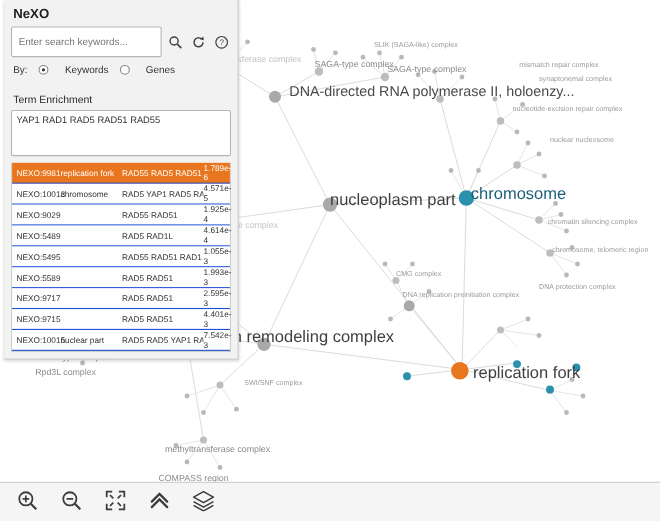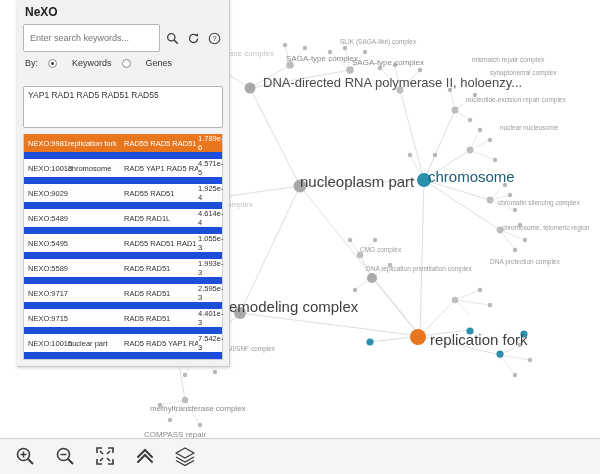--- a/index.html
+++ b/index.html
@@ -46,21 +46,21 @@
   }
   .net-label.tiny {
     font-size: 6.5px;
     color: #9b9b9b;
   }
   .net-label.accent { color: #1b5e78; }
 
   
   #panel {
     position: absolute;
-    left: 17px;
+    left: 4px;
     top: 0;
     width: 213px;
     background: #f2f2f2;
     border-right: 1px solid #c9c9c9;
     border-bottom: 1px solid #c9c9c9;
     box-shadow: 0 1px 3px rgba(0,0,0,0.18);
     padding: 4px 6px 6px 6px;
     box-sizing: border-box;
   }
   #panel-title {
@@ -187,21 +187,21 @@
   #results {
     margin-top: 6px;
     background: rgba(255,255,255,0.78);
     border: 1px solid #cdcdcd;
     border-top: 0;
   }
   .res-row {
     display: flex;
     align-items: center;
     height: 18px;
-    border-bottom: 7px solid #1d4ed8;
+    border-bottom: 1px solid #1d4ed8;
     font-size: 7.5px;
     color: #333;
     background: rgba(255,255,255,0.55);
   }
   .res-row.selected {
     background: #e8761f;
     color: #fff;
   }
   .c-id    { width: 44px; padding-left: 4px; box-sizing: border-box; }
   .c-name  { width: 56px; overflow: hidden; white-space: nowrap; }
@@ -392,21 +392,21 @@
     <div class="net-label big" style="left:300px; top:173px;">nucleoplasm part</div>
 
     <div class="net-label small" style="left:286px; top:54px;">SAGA-type complex</div>
     <div class="net-label small" style="left:352px; top:58px;">SAGA-type complex</div>
     <div class="net-label mid" style="left:122px; top:243px; color:#b9b9b9;">nuclear chromatin</div>
     <div class="net-label small" style="left:76px; top:305px;">Rpd3L-Expanded complex</div>
     <div class="net-label small" style="left:36px; top:320px;">Sin3-type complex</div>
     <div class="net-label small" style="left:32px; top:334px;">Rpd3L complex</div>
     <div class="net-label small" style="left:150px; top:404px;">methyltransferase complex</div>
     <div class="net-label tiny" style="left:222px; top:345px;">SWI/SNF complex</div>
-    <div class="net-label small" style="left:144px; top:430px;">COMPASS repair</div>
+    <div class="net-label small" style="left:144px; top:430px;">COMPASS region</div>
     <div class="net-label tiny" style="left:366px; top:265px;">DNA replication preinitiation complex</div>
     <div class="net-label tiny" style="left:360px; top:246px;">CMG complex</div>
     <div class="net-label small" style="left:102px; top:200px; color:#c4c4c4;">H4/H2A histone acetyltransferase complex</div>
     <div class="net-label small" style="left:202px; top:49px; color:#c2c2c2;">transferase complex</div>
     <div class="net-label tiny" style="left:340px; top:38px;">SLIK (SAGA-like) complex</div>
     <div class="net-label tiny" style="left:472px; top:56px;">mismatch repair complex</div>
     <div class="net-label tiny" style="left:490px; top:69px;">synaptonemal complex</div>
     <div class="net-label tiny" style="left:466px; top:96px;">nucleotide-excision repair complex</div>
     <div class="net-label tiny" style="left:500px; top:124px;">nuclear nucleosome</div>
     <div class="net-label tiny" style="left:498px; top:199px;">chromatin silencing complex</div>
@@ -448,20 +448,21 @@
       <span class="radio checked">
         <span class="dot"></span>
         <span>Keywords</span>
       </span>
       <span class="radio">
         <span class="dot"></span>
         <span>Genes</span>
       </span>
     </div>
 
+    <div class="section-label">Term Enrichment</div>
     <div class="textarea">YAP1 RAD1 RAD5 RAD51 RAD55</div>
 
 
     <div id="results">
       <div class="res-row selected">
         <span class="c-id">NEXO:9981</span>
         <span class="c-name">replication fork</span>
         <span class="c-genes">RAD55 RAD5 RAD51 RAD1</span>
         <span class="c-p">1.789e-6</span>
       </div>

